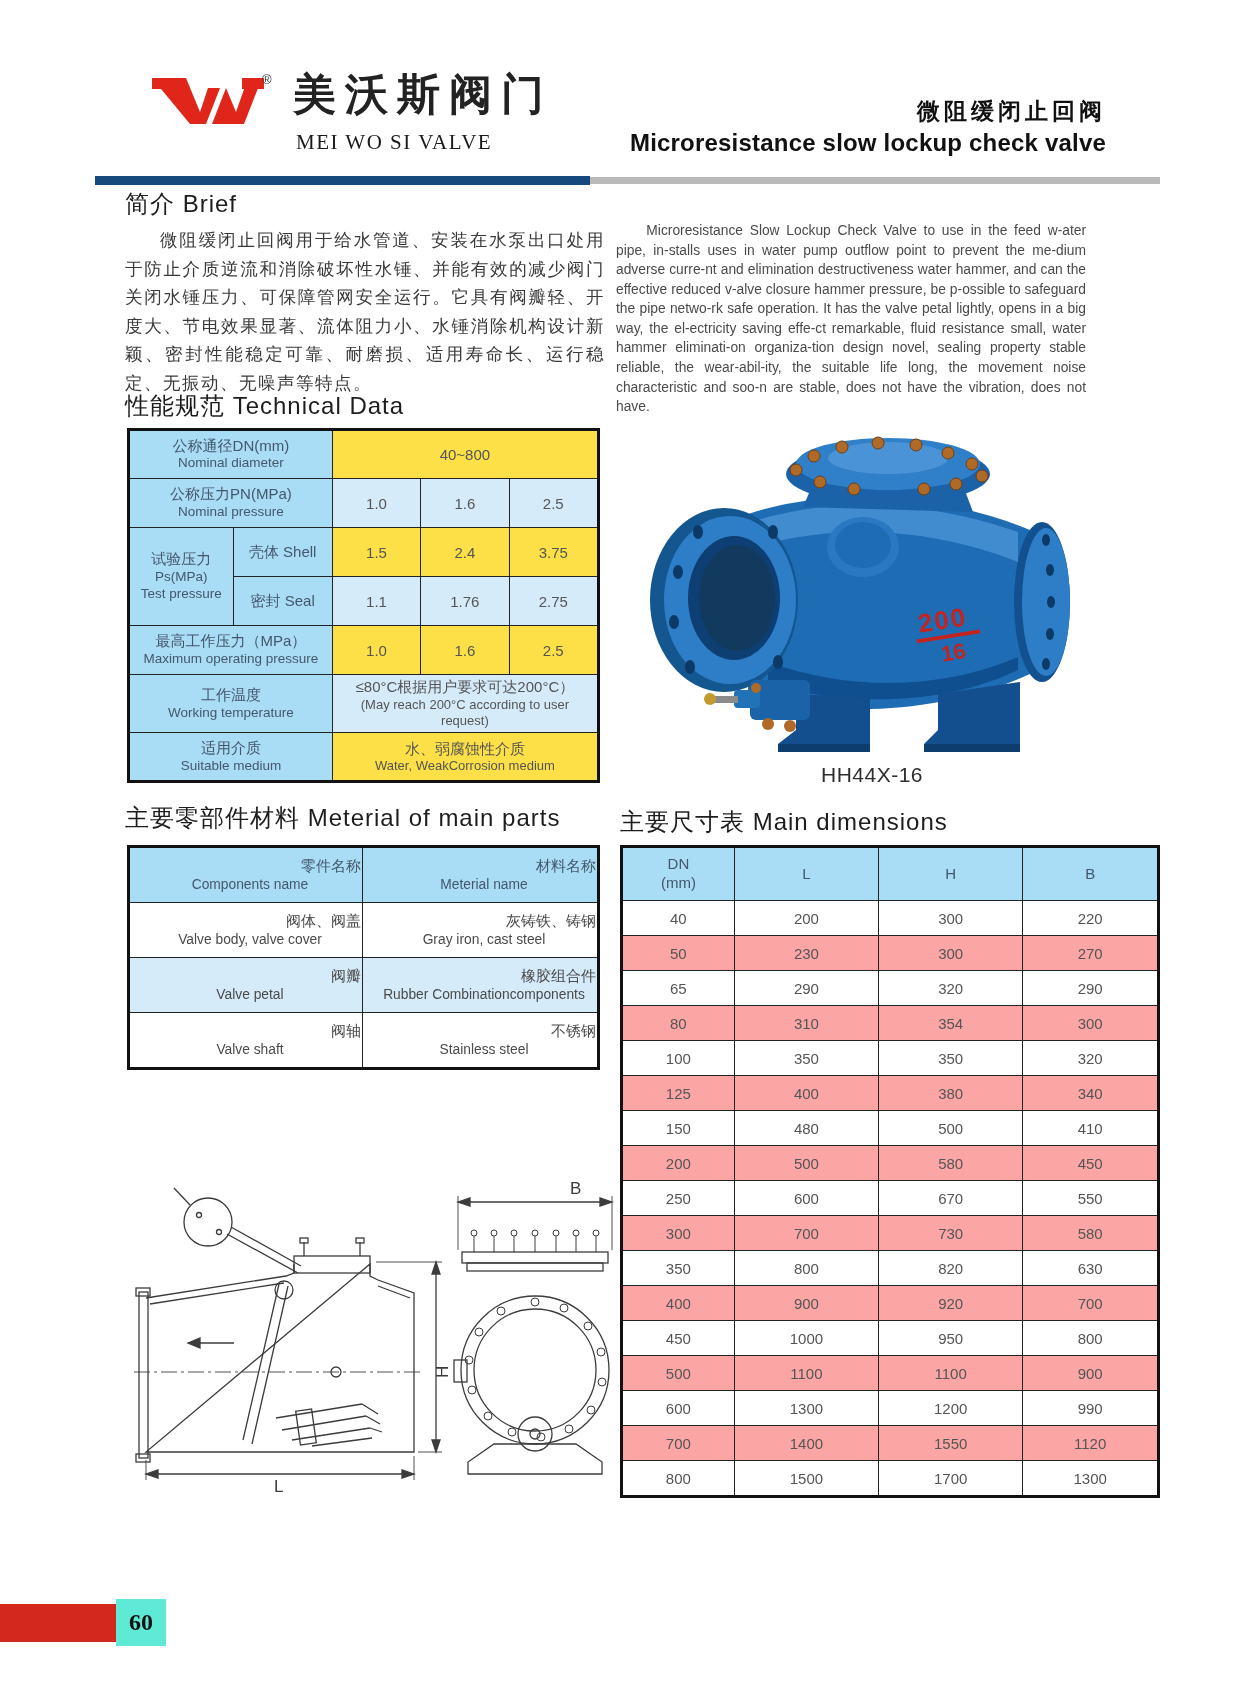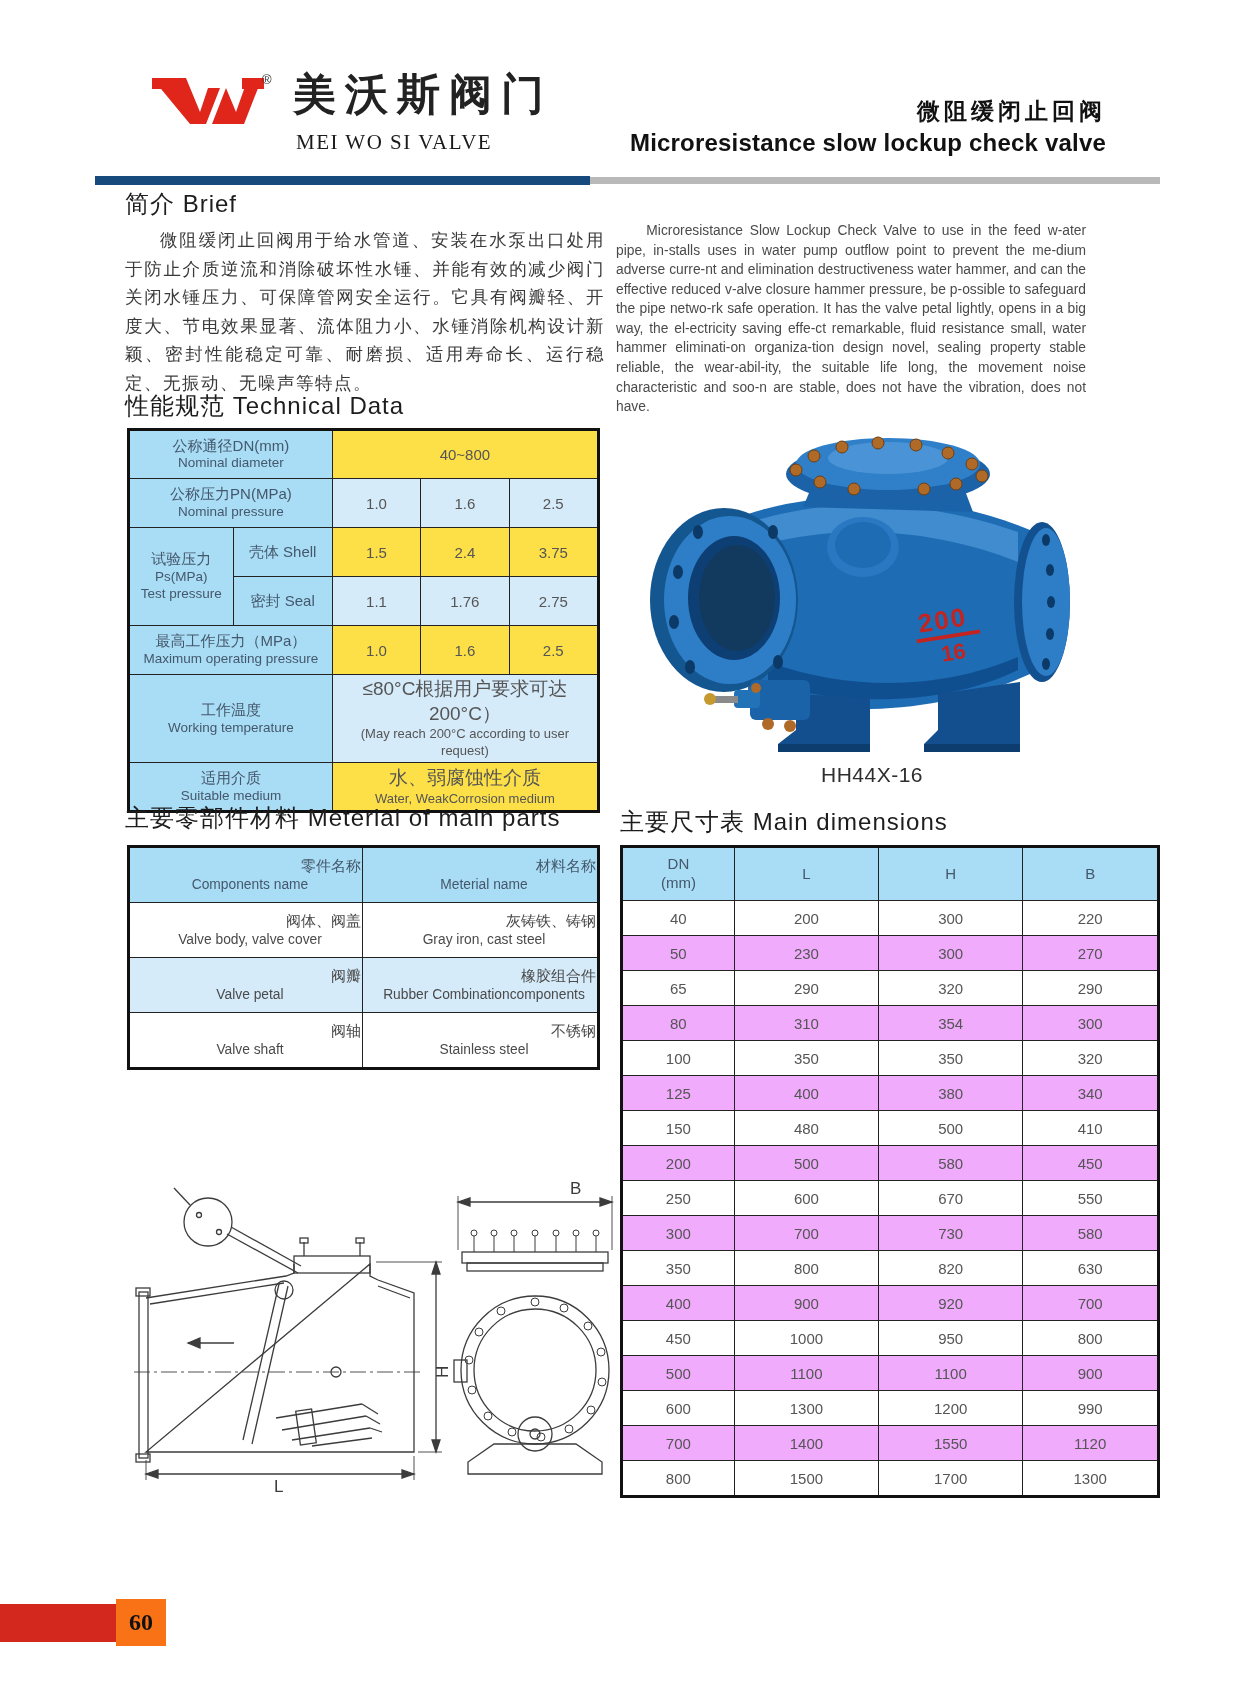--- a/index.html
+++ b/index.html
@@ -31,21 +31,21 @@
   .tech-title{left:125px;top:390px;}
   table{border-collapse:collapse;}
   .tech-table{left:127px;top:428px;}
   .tech-table table{width:473px;border:3px solid #111;}
   .tech-table td{border:1px solid #222;text-align:center;vertical-align:middle;padding:2px 3px;}
   .lbl{background:#a9dcf5;color:#44586b;}
   .lbl .cn{font-size:15px;display:block;line-height:1.25;}
   .lbl .en{font-size:13.5px;display:block;line-height:1.25;}
   .valw{background:#fde047;color:#555;font-size:15px;}
   .valb{background:#d6ebfa;color:#555;font-size:15px;}
-  .valsm .cn{font-size:19px;display:block;line-height:1.3;}
+  .valsm .cn{font-size:15px;display:block;line-height:1.3;}
   .valsm .en{font-size:13px;display:block;line-height:1.3;}
   .h49{height:49px;} .h52{height:52px;}
 
   
   .valve-photo{left:638px;top:412px;width:468px;height:345px;}
   .photo-caption{left:638px;top:763px;width:468px;text-align:center;font-size:21px;color:#2e2e2e;letter-spacing:.5px;}
 
   
   .mat-title{left:125px;top:802px;}
   .mat-table{left:127px;top:845px;}
@@ -57,30 +57,30 @@
   .rowW{background:#fff;color:#4a4a4a;}
   .rowB{background:#d6ebfa;color:#4a4a4a;}
 
   
   .dim-title{left:620px;top:806px;}
   .dim-table{left:620px;top:845px;}
   .dim-table table{width:540px;border:3px solid #111;}
   .dim-table th{border:1px solid #222;background:#a9dcf5;color:#44586b;font-weight:400;
                 font-size:15px;height:50px;white-space:pre-line;line-height:1.25;}
   .dim-table td{border:1px solid #222;text-align:center;color:#555;font-size:15px;height:32px;background:#fff;}
-  .dim-table tr.alt td{background:#f0abfc;}
+  .dim-table tr.alt td{background:#fca5a5;}
   .cw1{width:112px;} .cw2{width:146px;} .cw3{width:146px;} .cw4{width:136px;}
 
   
   .draw-left{left:126px;top:1180px;width:335px;height:315px;}
   .draw-right{left:452px;top:1180px;width:168px;height:315px;}
 
   
   .foot-red{left:0;top:1604px;width:116px;height:38px;background:#d3281e;}
-  .foot-gray{left:116px;top:1599px;width:50px;height:47px;background:#f97316;
+  .foot-gray{left:116px;top:1599px;width:50px;height:47px;background:#5eead4;
              display:flex;align-items:center;justify-content:center;}
   .foot-num{font-family:"Liberation Serif","DejaVu Serif",serif;font-weight:700;font-size:24px;color:#111;}
 </style>
 </head>
 <body>
 
 <div class="page">
 
   <svg class="abs logo-mark" viewBox="0 0 122 70">
     <g fill="#e0251b">

